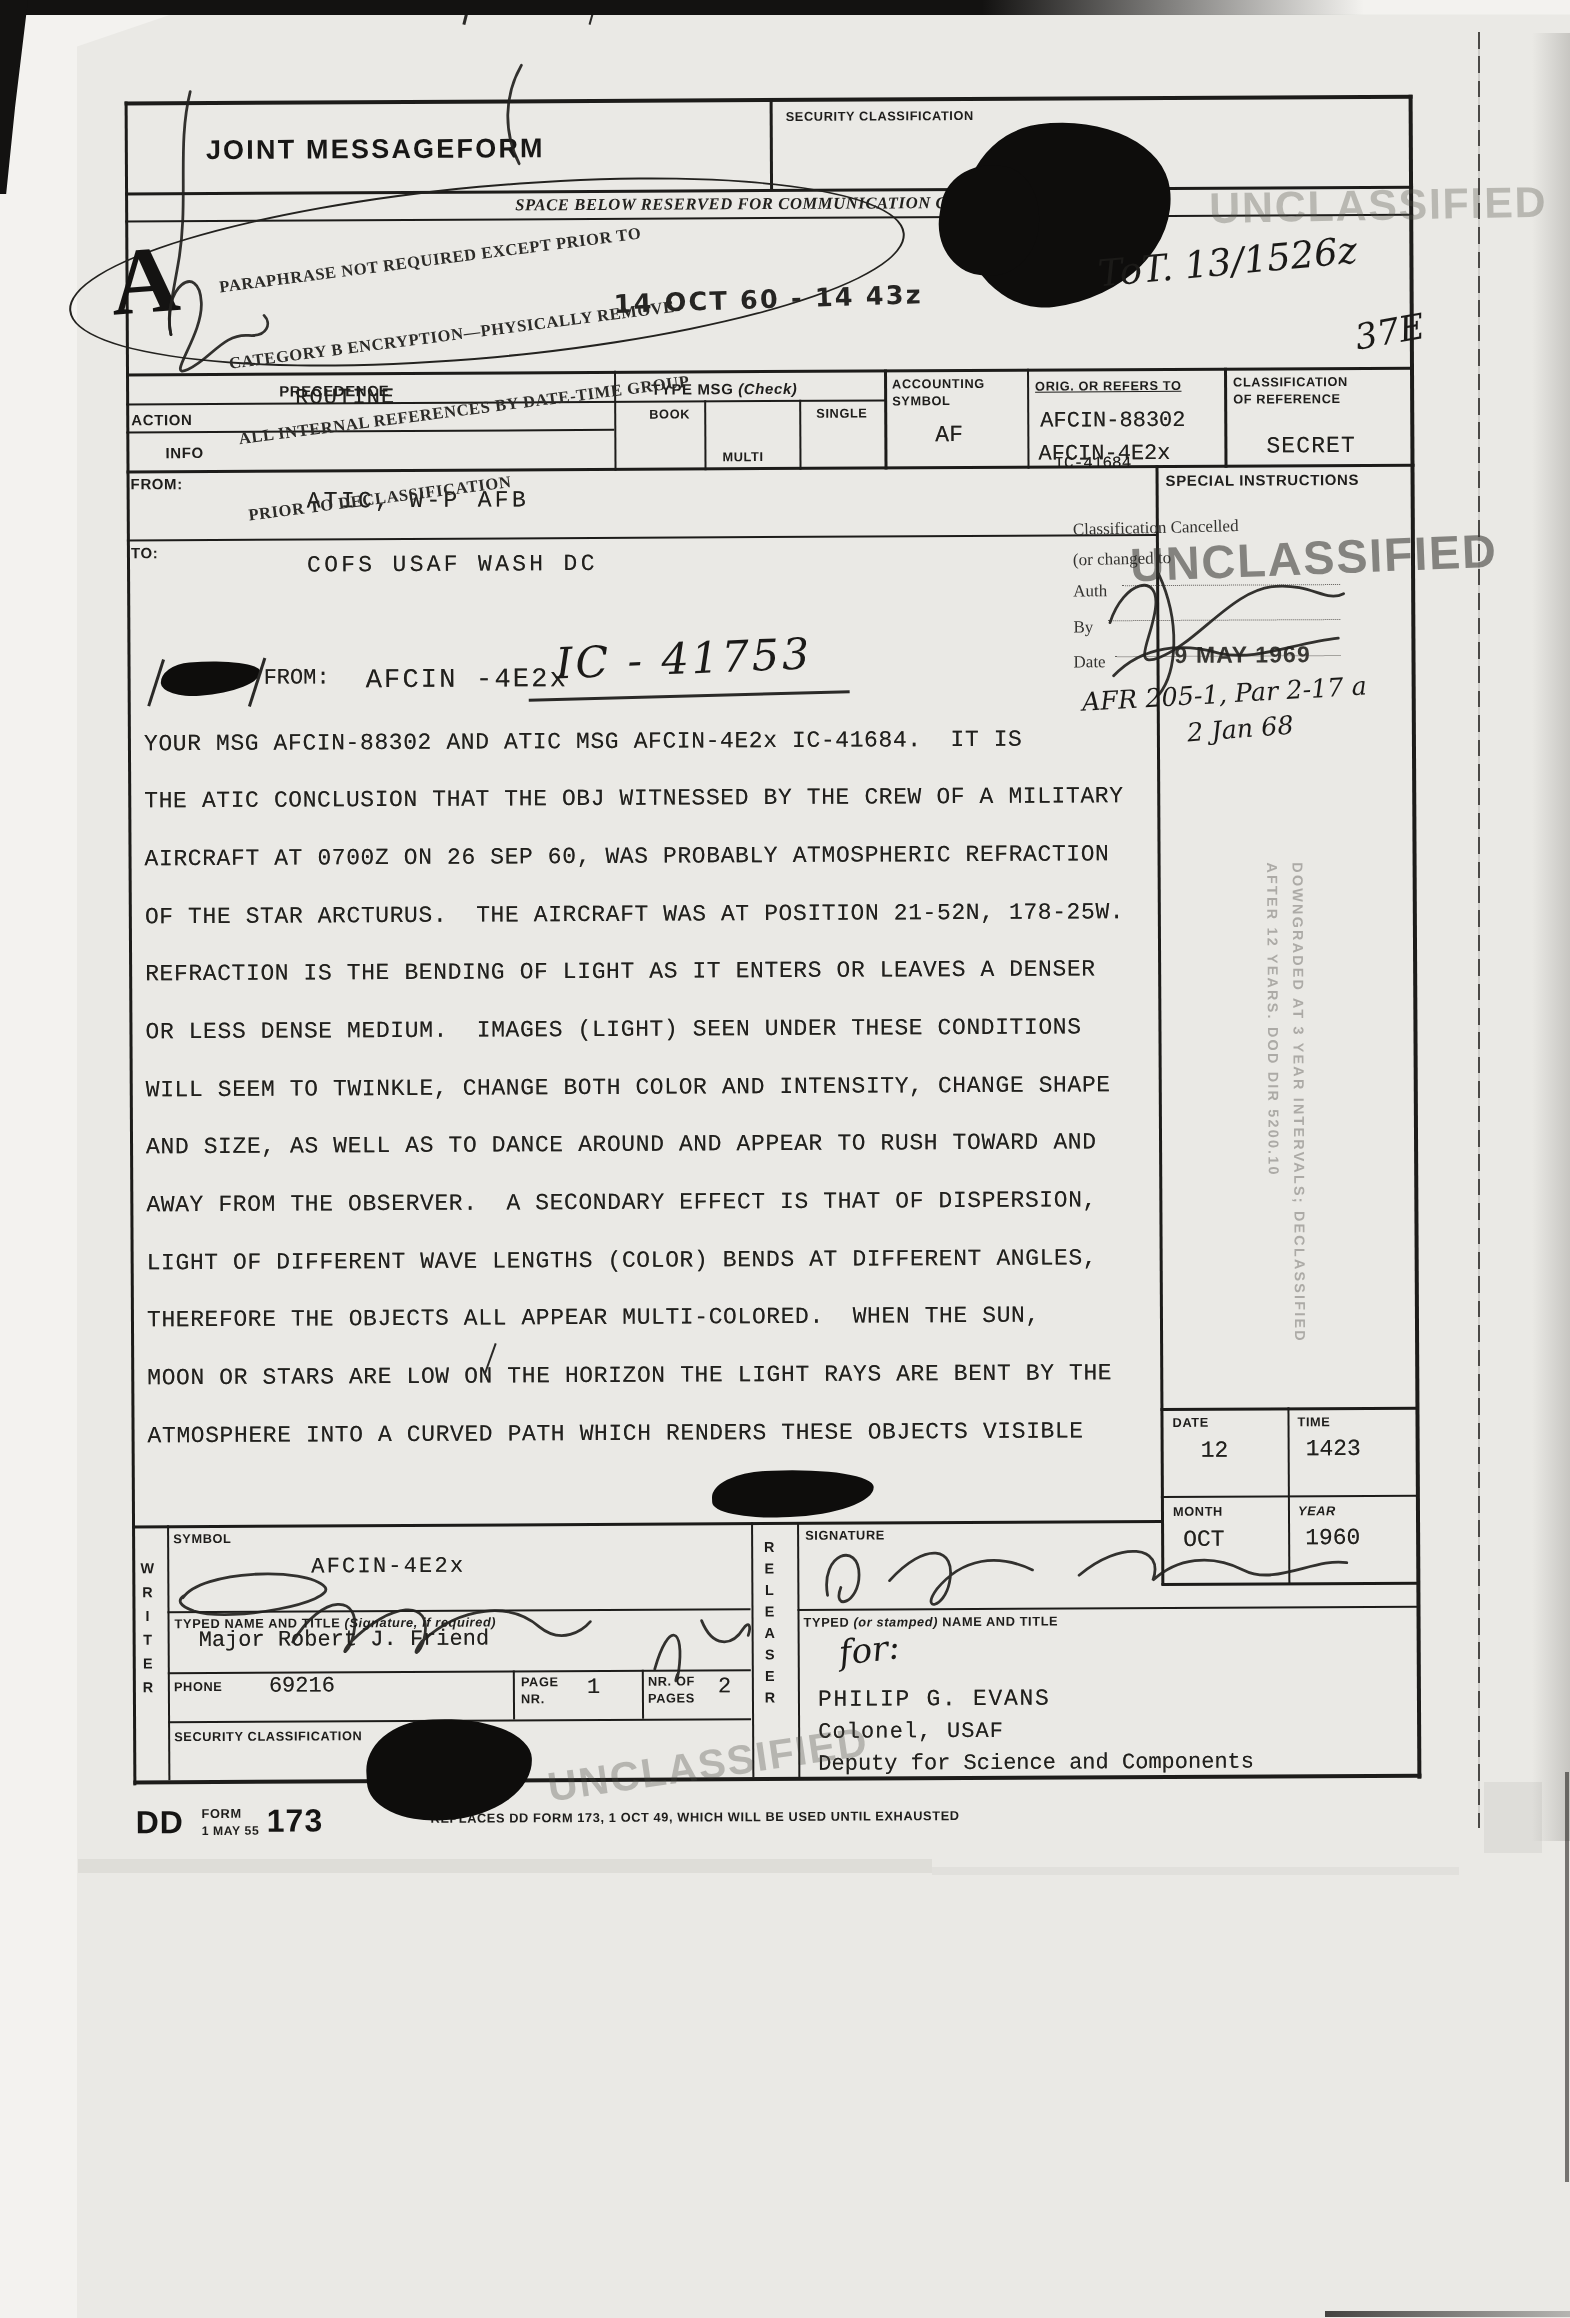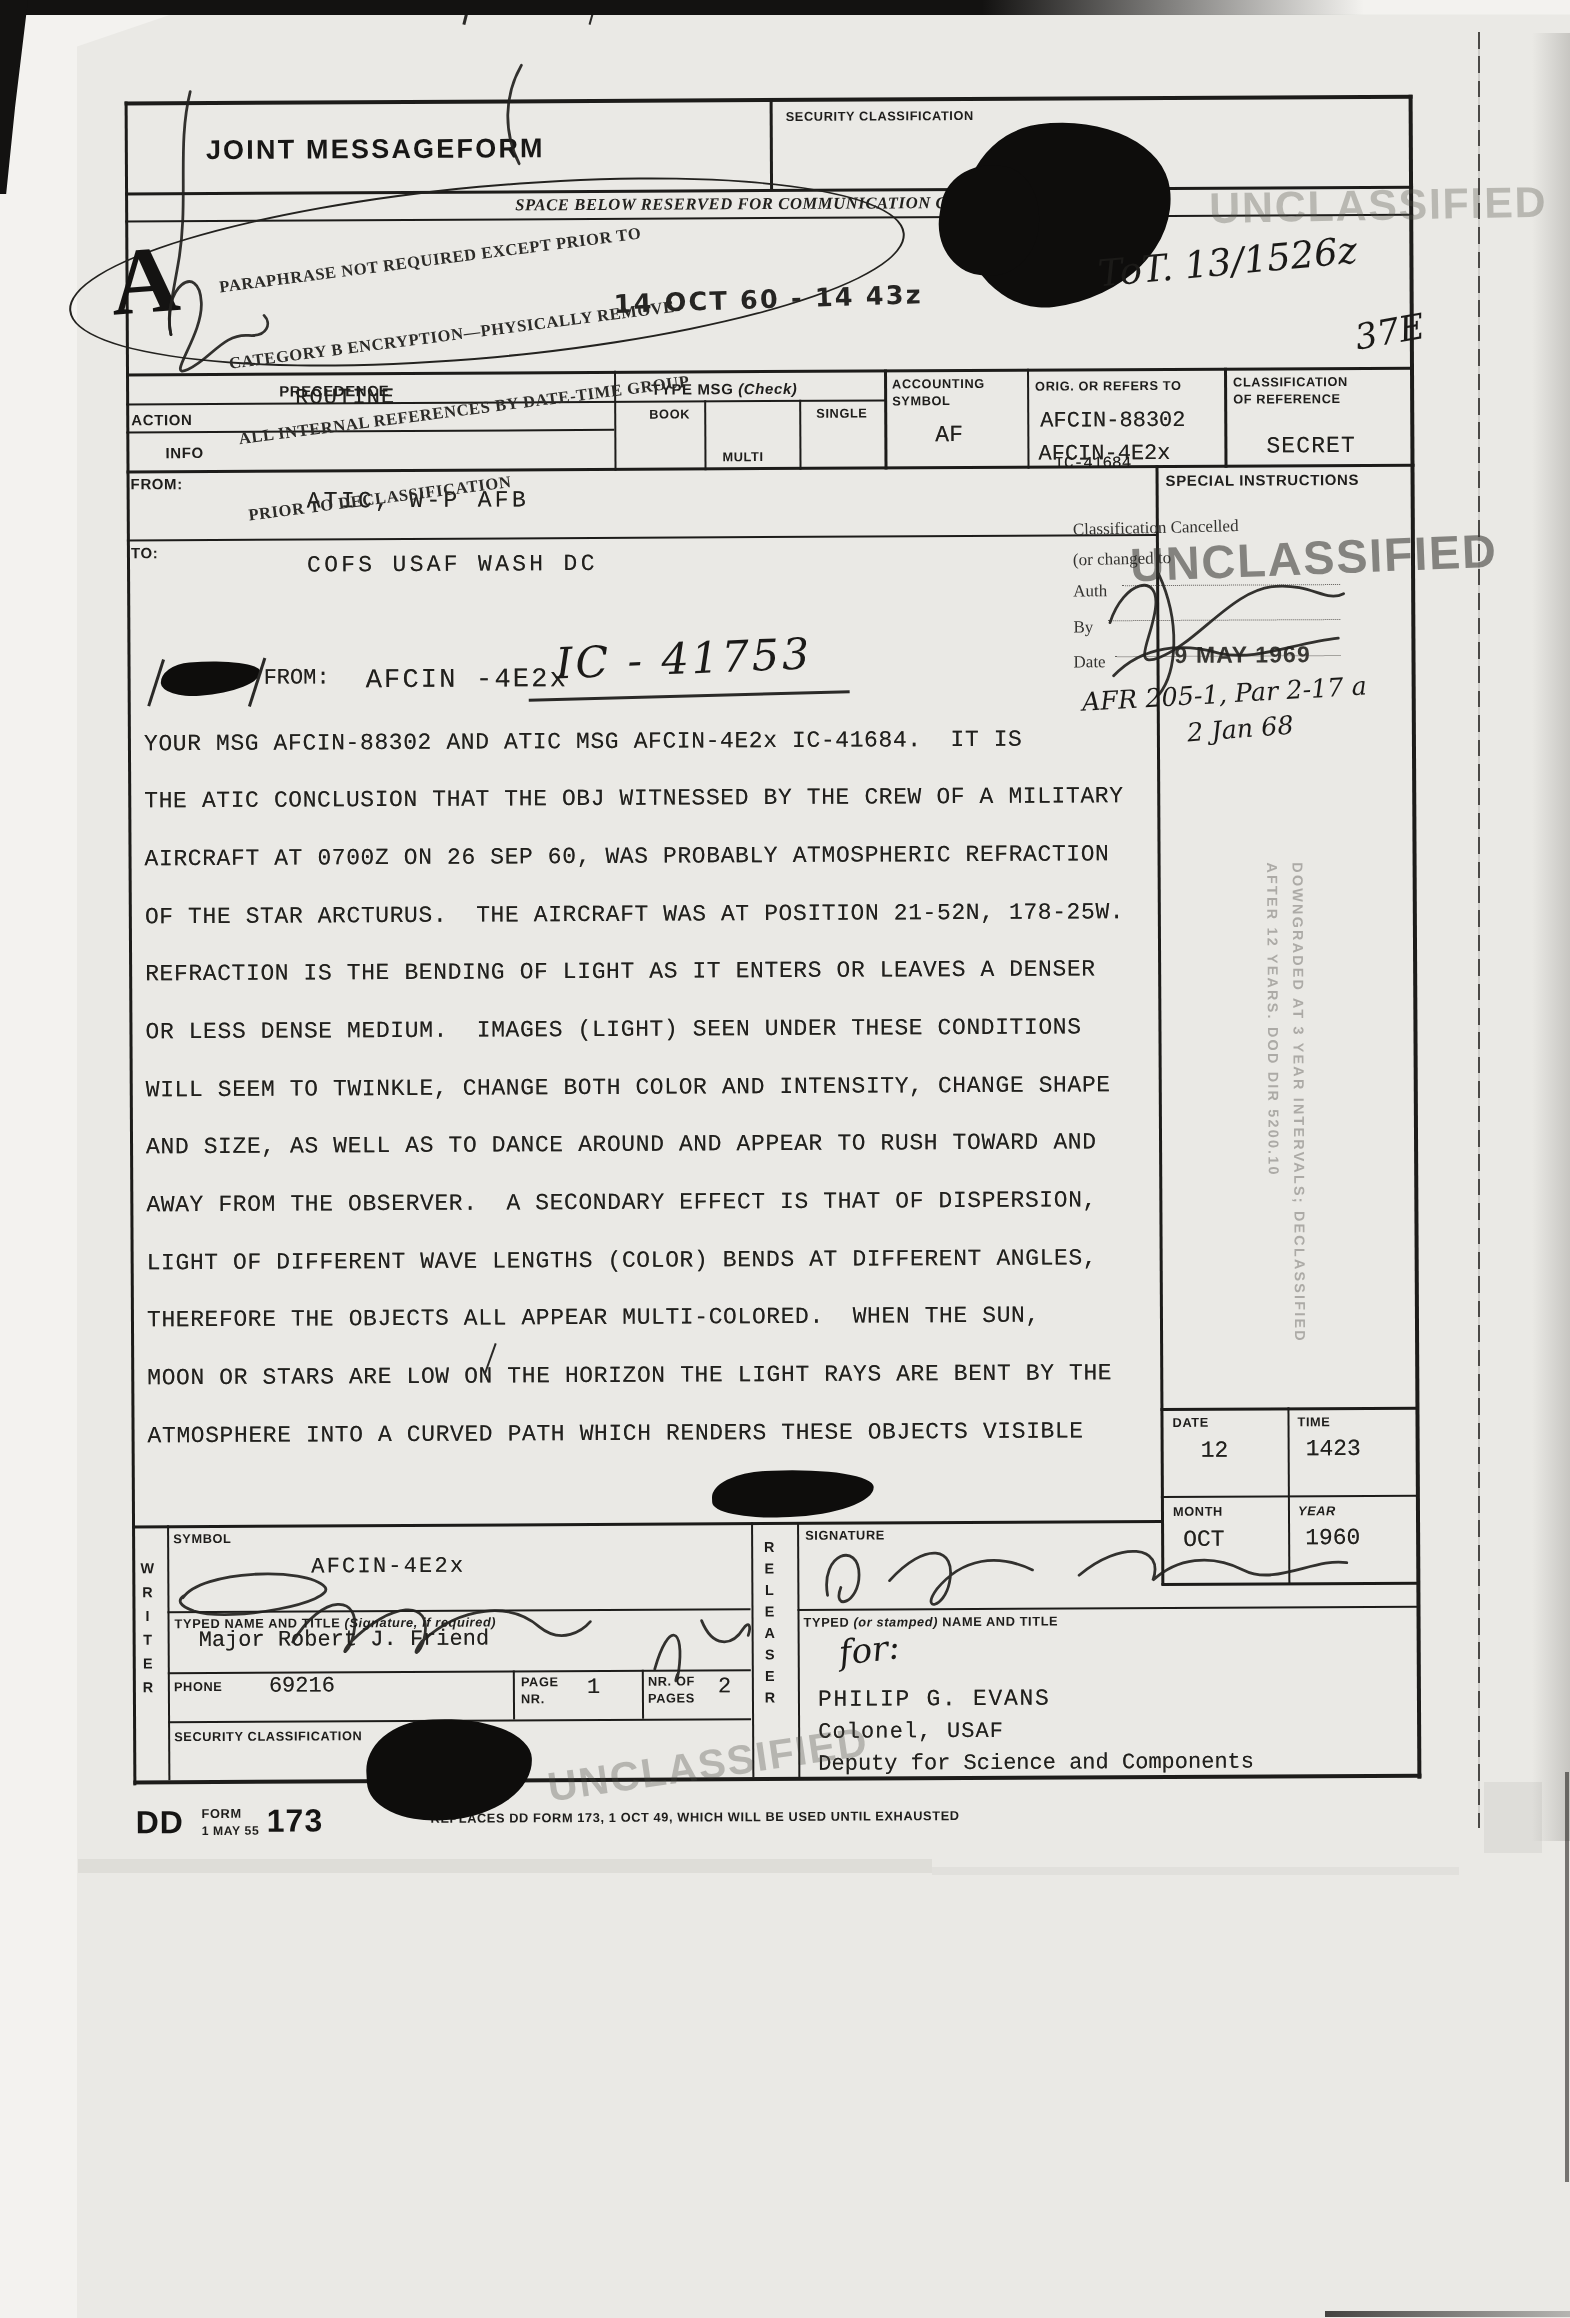--- a/index.html
+++ b/index.html
@@ -133,21 +133,21 @@
       <path d="M58,450 C40,362 110,318 113,392 C116,452 46,532 88,513 C130,494 152,448 198,452 C232,455 240,430 226,416"></path>
     </svg>
 
     <div class="hand" style="left:1101px;top:243px;font-size:37px;transform:rotate(-5deg);">ToT. 13/1526z</div>
     <div class="hand" style="left:1358px;top:315px;font-size:35px;transform:rotate(-10deg);">37E</div>
 
     <div class="lbl" style="left:282px;top:380px;">PRECEDENCE</div>
     <div class="lbl" style="left:654px;top:380px;"><span>TYPE MSG</span> <span class="lbl-i">(Check)</span></div>
     <div class="lbl lbl-sm" style="left:895px;top:377px;">ACCOUNTING</div>
     <div class="lbl lbl-sm" style="left:895px;top:394px;">SYMBOL</div>
-    <div class="lbl lbl-sm" style="left:1038px;top:380px;">ORIG. OR REFERS TO</div>
+    <div class="lbl lbl-sm" style="left:1038px;top:380px;text-decoration:underline;">ORIG. OR REFERS TO</div>
     <div class="lbl lbl-sm" style="left:1236px;top:377px;">CLASSIFICATION</div>
     <div class="lbl lbl-sm" style="left:1236px;top:394px;">OF REFERENCE</div>
     <div class="lbl" style="left:134px;top:408px;">ACTION</div>
     <div class="lbl" style="left:134px;top:441px;margin-left:34px;">INFO</div>
     <div class="lbl lbl-sm" style="left:652px;top:406px;">BOOK</div>
     <div class="lbl lbl-sm" style="left:725px;top:406px;margin-top:43px;">MULTI</div>
     <div class="lbl lbl-sm" style="left:819px;top:406px;">SINGLE</div>
     <div class="mono" style="left:298px;top:383px;font-size:22px;letter-spacing:1.1px;">ROUTINE</div>
     <div class="mono" style="left:938px;top:423px;">AF</div>
     <div class="mono" style="left:1043px;top:410px;font-size:22px;">AFCIN-88302</div>

